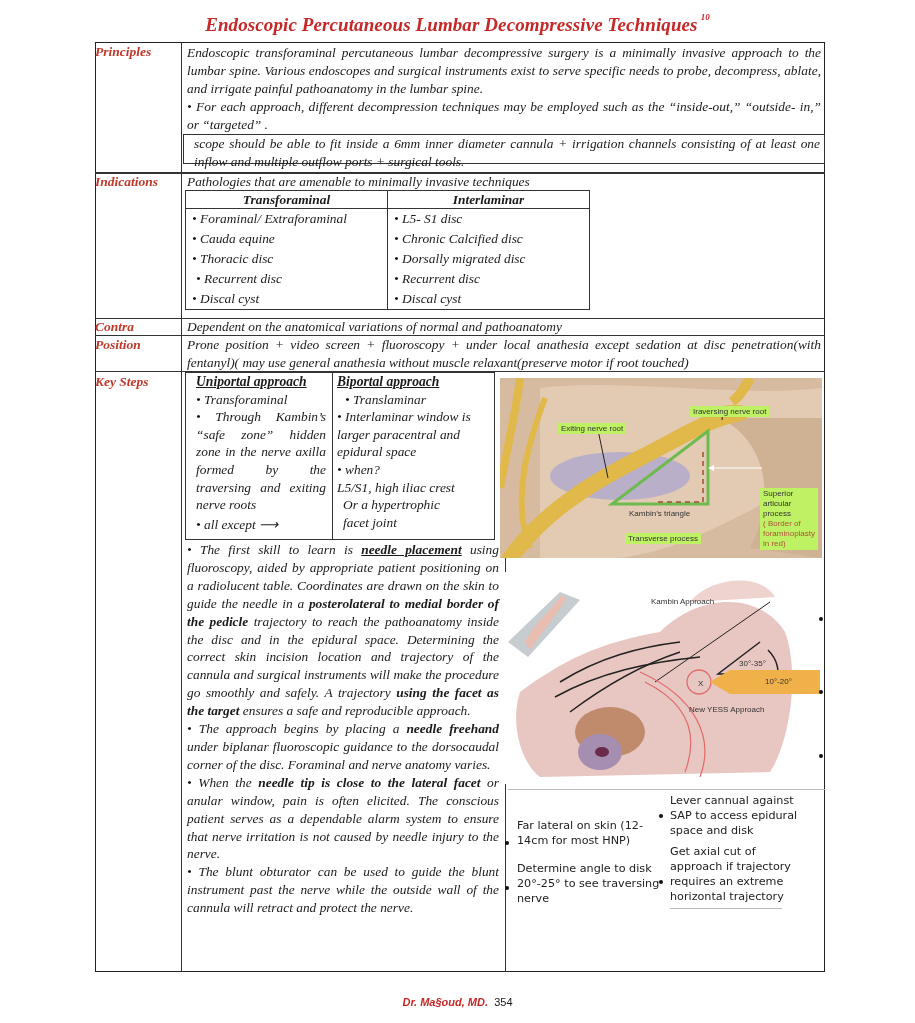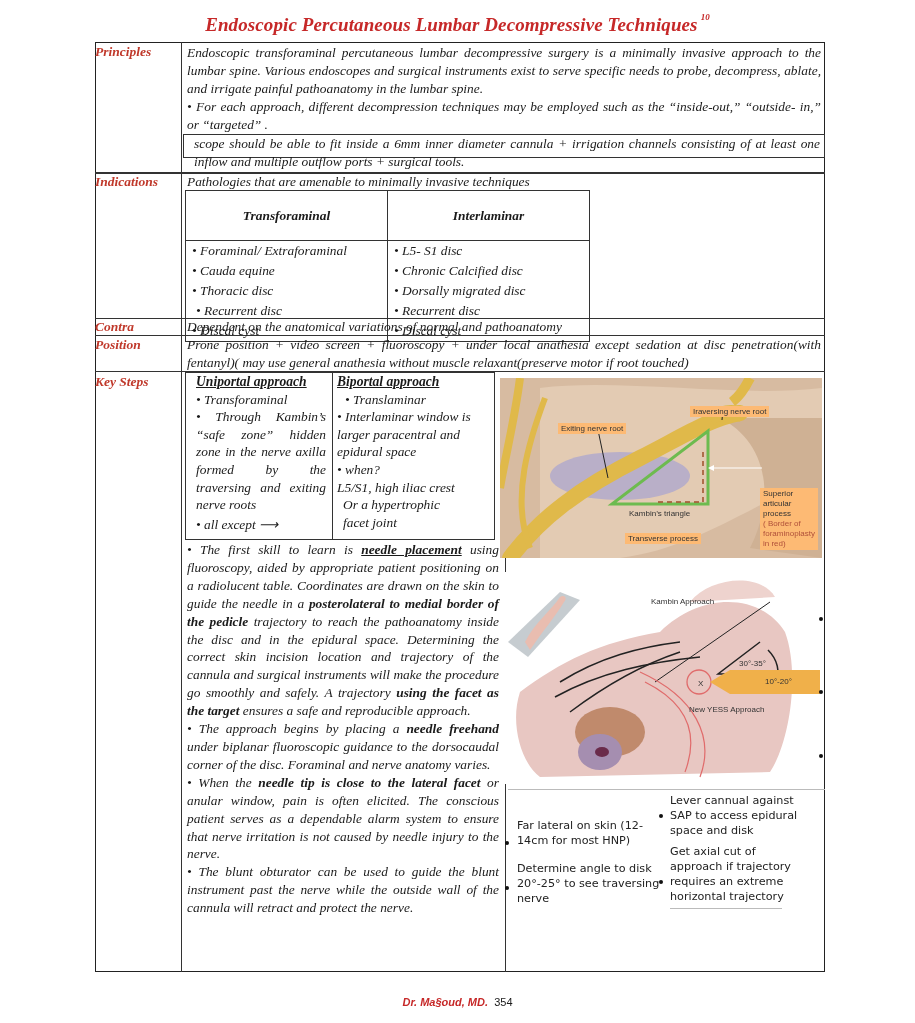--- a/index.html
+++ b/index.html
@@ -6,30 +6,30 @@
   body { width:915px; height:1023px; position:relative; overflow:hidden; font-family:"Liberation Serif", serif; color:#1a1a1a; }
   .page-title { position:absolute; left:0; width:915px; top:14px; text-align:center; font-size:19px; font-weight:bold; font-style:italic; color:#c62828; letter-spacing:0.1px; }
   .page-title sup { font-size:9px; vertical-align:top; position:relative; top:-2px; margin-left:3px; }
   .frame { position:absolute; left:95px; top:42px; width:730px; height:930px; border:1px solid #222; box-sizing:border-box; }
   .label-col { position:absolute; left:95px; width:86px; font-size:13.5px; font-weight:bold; font-style:italic; color:#c0392b; padding-left:0; box-sizing:border-box; }
   .vline { position:absolute; background:#333; width:1px; }
   .hline { position:absolute; background:#333; height:1px; }
   .txt { position:absolute; font-style:italic; font-size:13.4px; line-height:18px; text-align:justify; }
   .box { position:absolute; border:1px solid #333; box-sizing:border-box; }
   table.ind { position:absolute; left:185px; top:190px; width:405px; border-collapse:collapse; font-style:italic; font-size:13.4px; }
-  table.ind th { font-weight:bold; border:1px solid #333; padding:16px 6px; height:17px; }
+  table.ind th { font-weight:bold; border:1px solid #333; padding:0 6px; height:17px; }
   table.ind td { vertical-align:top; padding:1px 6px; line-height:18px; }
   table.ind td.l { border-right:1px solid #333; }
   .kbox { position:absolute; left:185px; top:372px; width:310px; height:168px; border:1px solid #333; box-sizing:border-box; }
   .kcol { position:absolute; top:0; font-style:italic; font-size:13.4px; line-height:17.6px; text-align:justify; }
   .kcol .h { font-weight:bold; text-decoration:underline; font-size:13.6px; }
   .b { font-weight:bold; }
   .u { text-decoration:underline; }
   .fig { position:absolute; overflow:hidden; }
-  .cap { position:absolute; font-family:"Liberation Sans", sans-serif; font-size:8px; background:#fdba74; color:#333; padding:1px 3px; }
+  .cap { position:absolute; font-family:"Liberation Sans", sans-serif; font-size:8px; background:#bef264; color:#333; padding:1px 3px; }
   .notes { position:absolute; font-family:"DejaVu Sans", sans-serif; font-size:11.2px; line-height:15px; color:#222; }
   .bullet-dot { position:absolute; width:4px; height:4px; border-radius:50%; background:#111; }
   .footer { position:absolute; top:996px; left:0; width:915px; text-align:center; font-family:Liberation Sans, sans-serif; font-size:11px; }
   .footer .author { color:#c62828; font-weight:bold; font-style:italic; }
 </style>
 </head>
 <body>
 
 <div class="page-title">
   <span>Endoscopic Percutaneous Lumbar Decompressive Techniques</span><sup>10</sup>
@@ -39,21 +39,21 @@
 <div class="vline" style="left:181px; top:42px; height:930px;"></div>
 <div class="hline" style="left:95px; top:172px; width:730px; height:2px;"></div>
 <div class="hline" style="left:95px; top:318px; width:730px;"></div>
 <div class="hline" style="left:95px; top:335px; width:730px;"></div>
 <div class="hline" style="left:95px; top:371px; width:730px;"></div>
 <div class="vline" style="left:505px; top:540px; height:432px;"></div>
 
 <div class="label-col" style="top:44px;">Principles</div>
 <div class="txt" style="left:187px; top:44px; width:634px;">Endoscopic transforaminal percutaneous lumbar decompressive surgery is a minimally invasive approach to the lumbar spine. Various endoscopes and surgical instruments exist to serve specific needs to probe, decompress, ablate, and irrigate painful pathoanatomy in the lumbar spine.</div>
 <div class="txt" style="left:187px; top:98px; width:634px;">• For each approach, different decompression techniques may be employed such as the “inside-out,” “outside- in,” or “targeted” .</div>
-<div class="box" style="left:183px; top:134px; width:642px; height:24px;">
+<div class="box" style="left:183px; top:134px; width:642px; height:30px;">
   <div class="txt" style="left:10px; top:0; width:626px;">scope should be able to fit inside a 6mm inner diameter cannula + irrigation channels consisting of at least one inflow and multiple outflow ports + surgical tools.</div>
 </div>
 
 <div class="label-col" style="top:174px;">Indications</div>
 <div class="txt" style="left:187px; top:173px; width:600px;">Pathologies that are amenable to minimally invasive techniques</div>
 <table class="ind" style="border:1px solid #333;">
   <thead>
     <tr>
       <th style="width:50%;">Transforaminal</th>
       <th>Interlaminar</th>

